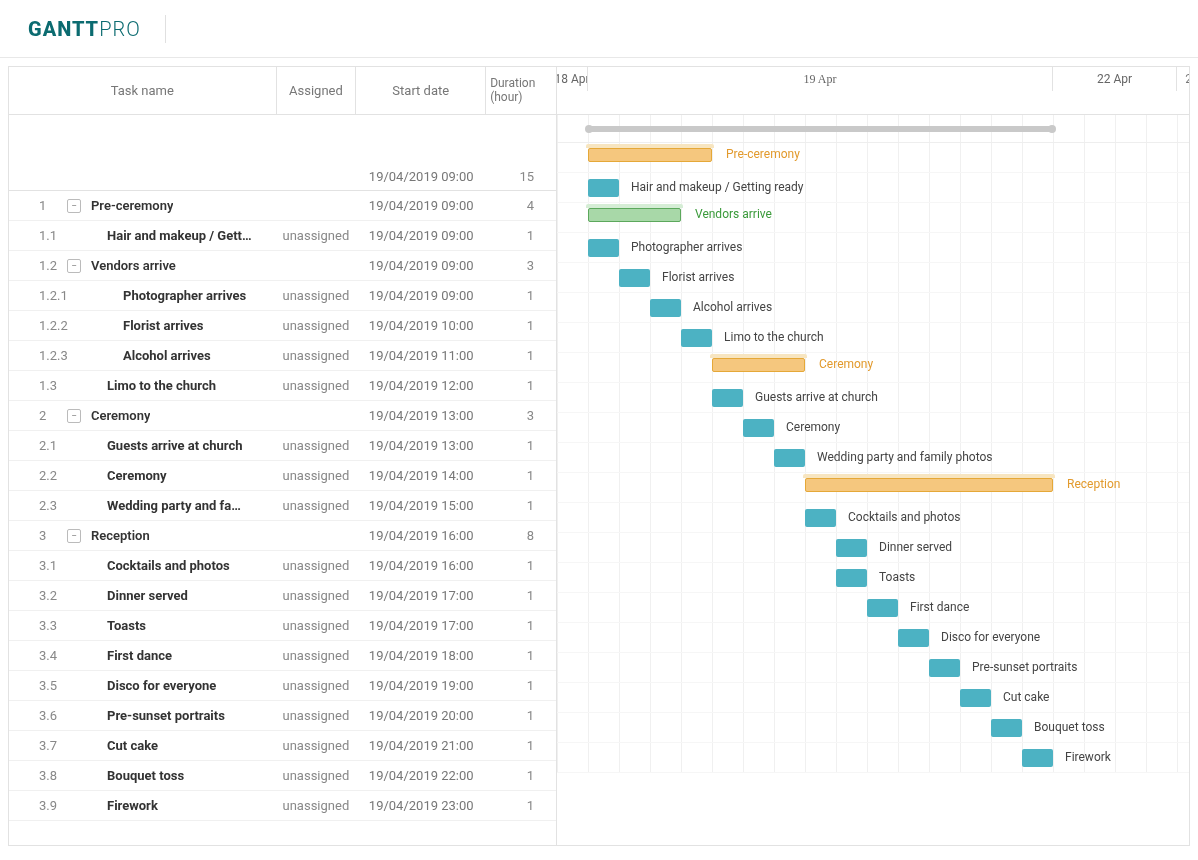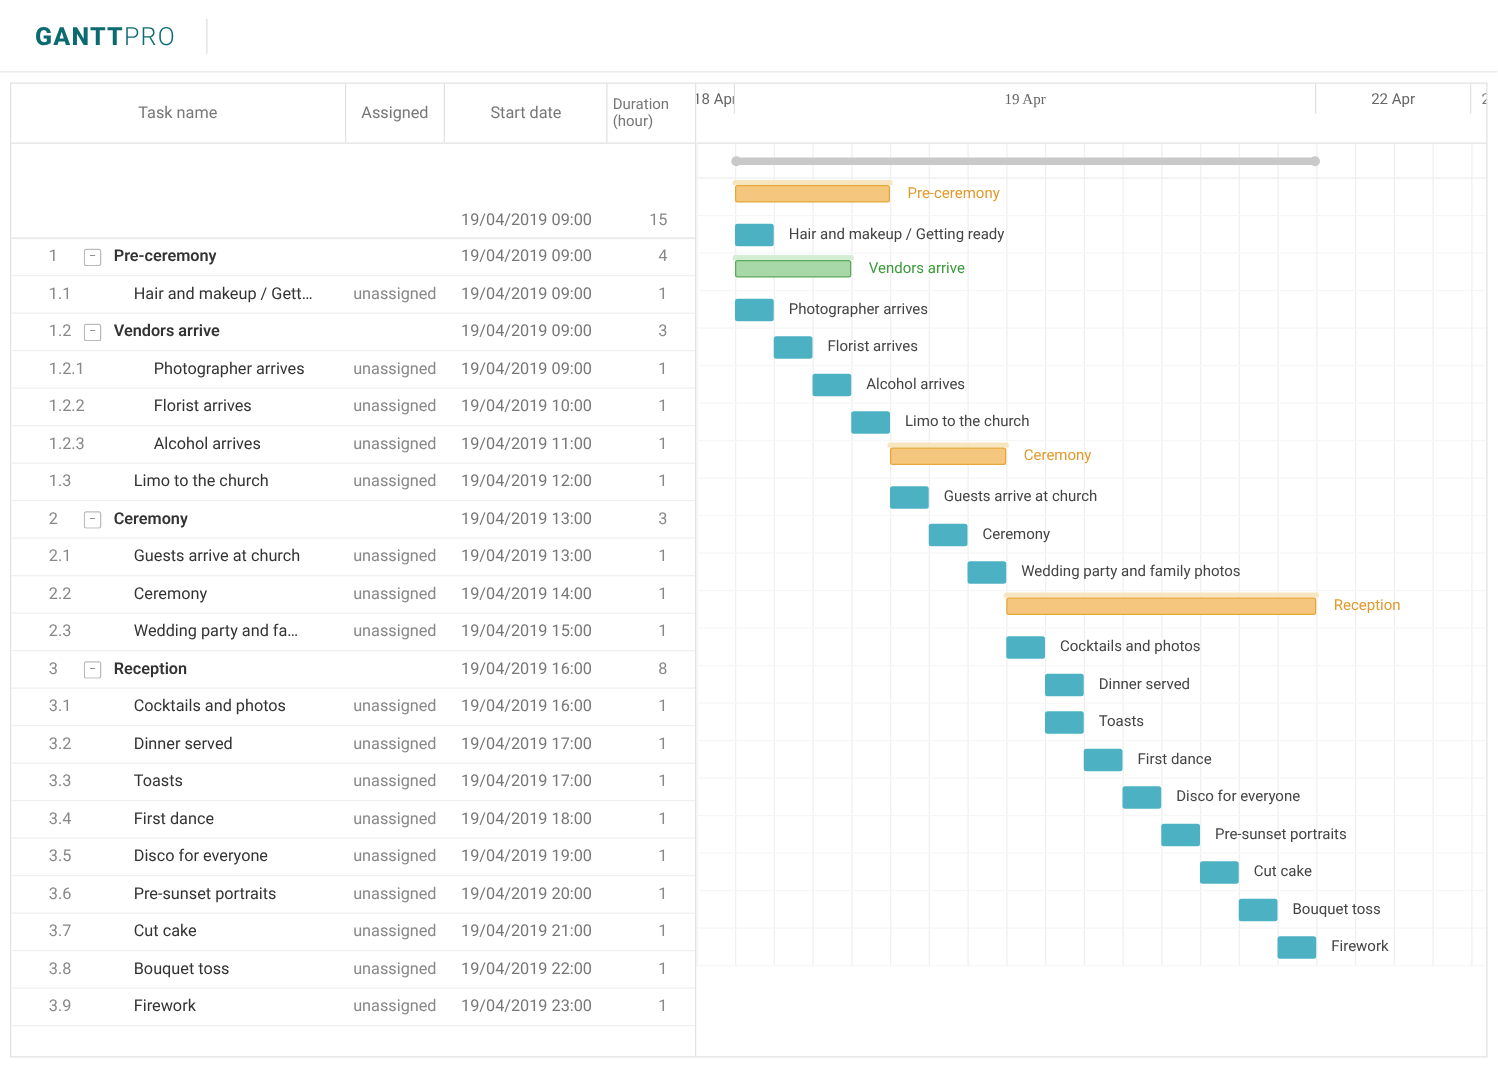--- a/index.html
+++ b/index.html
@@ -25,21 +25,21 @@
   .col-start { width:130px; border-right:1px solid #e2e2e2; display:flex; align-items:center; justify-content:center; }
   .col-duration { width:70px; display:flex; align-items:center; justify-content:center; text-align:left; line-height:1.1; font-size:12px; padding:0 4px;}
   
   .rows { flex:1; overflow:hidden; }
   .row { display:flex; height:30px; align-items:center; border-bottom:1px solid #f0f0f0; font-size:13px; }
   .row.summary-row { border-bottom:1px solid #e2e2e2; height:28px; }
   .row .c-task { width:268px; display:flex; align-items:center; padding-left:30px; overflow:hidden; }
   .row .wbs { color:#888; font-size:13px; width:28px; flex:0 0 auto; }
   .row .expander { width:14px; height:14px; border:1px solid #bbb; border-radius:2px; display:flex; align-items:center; justify-content:center; font-size:10px; line-height:1; color:#888; margin-right:10px; cursor:pointer; }
   .row .task-label { white-space:nowrap; overflow:hidden; text-overflow:ellipsis; font-weight:600; color:#333; }
-  .row.child .task-label { font-weight:400; }
+  .row.child .task-label { font-weight:700; }
   .row.summary-row .c-task { padding-left:30px; }
   .row .c-assigned { width:80px; color:#888; padding-left:6px; }
   .row .c-start { width:130px; color:#777; text-align:center; }
   .row .c-duration { width:70px; text-align:right; color:#888; padding-right:22px; }
 
   .indent-1 .task-label-wrap { padding-left:40px; }
   .indent-2 .task-label-wrap { padding-left:56px; }
   .task-label-wrap { display:flex; align-items:center; overflow:hidden; flex:1; }
 
   

